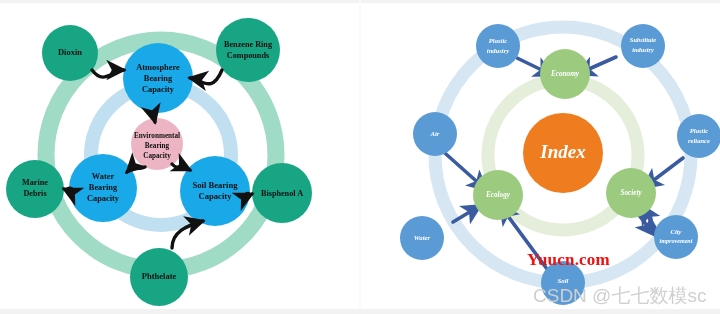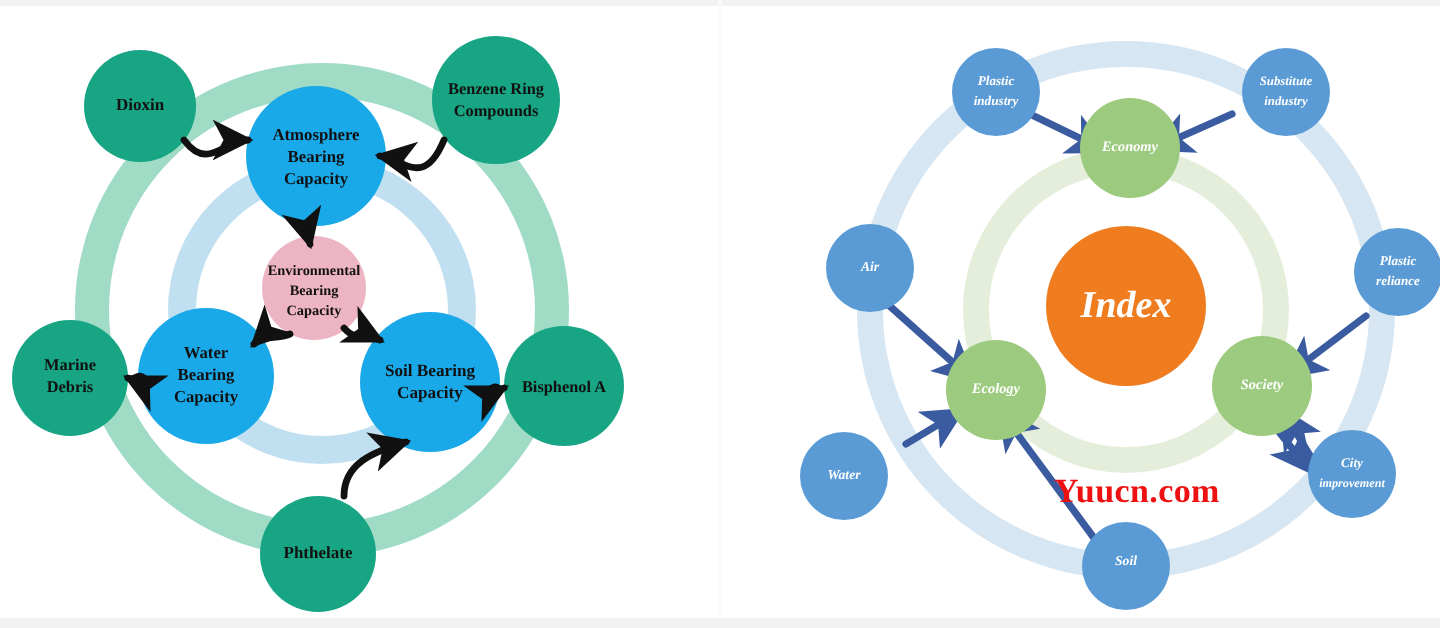--- a/index.html
+++ b/index.html
@@ -239,16 +239,17 @@
         <text class="node-label lbl-white" x="271" y="193" font-size="7.2">Society</text>
       </g>
 
       <g>
         <circle cx="203" cy="153" r="40" fill="#ef7c1f"></circle>
         <text class="node-label lbl-white" x="203" y="154" font-size="19" font-weight="bold">Index</text>
       </g>
     </svg>
   </div>
 
-  <div class="wm-red" style="left:527px; top:236px;">Yuucn.com</div>
+  <div class="wm-red" style="left:527px; top:250px;">Yuucn.com</div>
+  <div class="wm-grey" style="left:533px; top:283px;">CSDN @七七数模sc</div>
 
   <div class="edge-bottom"></div>
 </div>
 
 </body></html>

